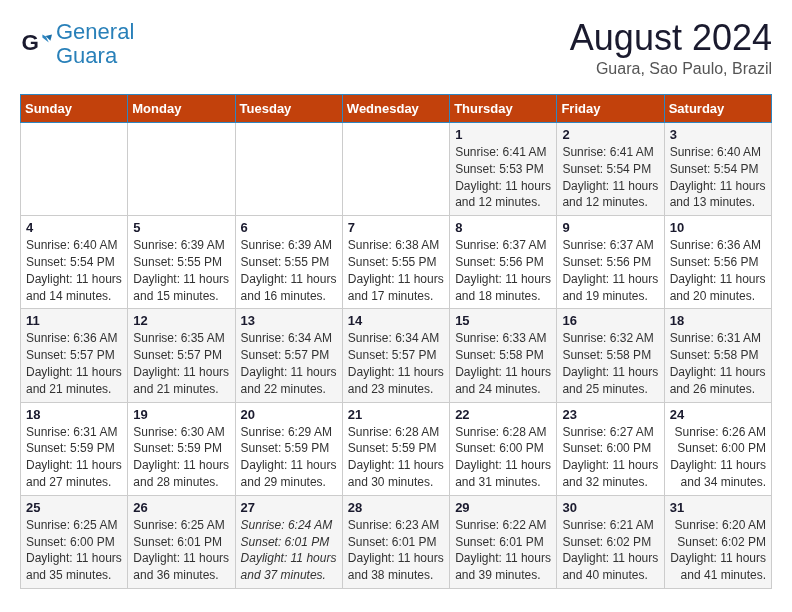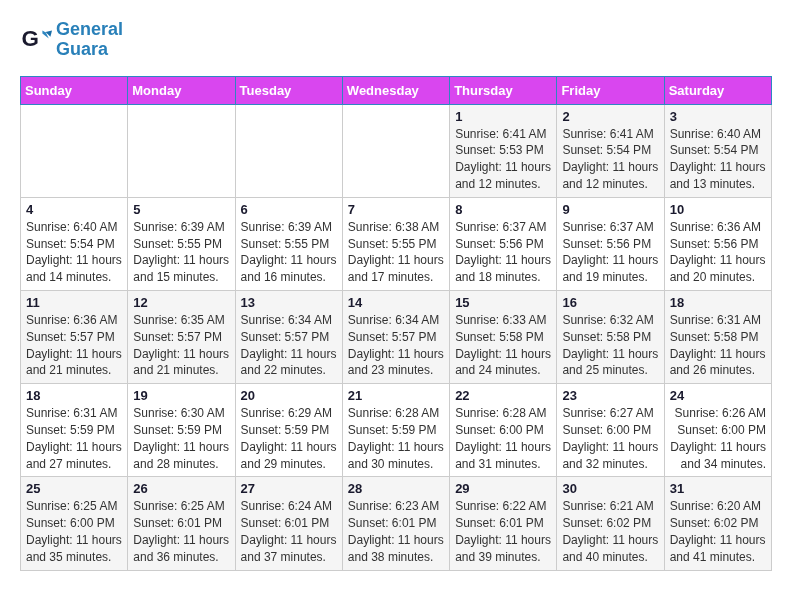--- a/index.html
+++ b/index.html
@@ -14,22 +14,22 @@
       display: flex;
       align-items: flex-start;
       justify-content: space-between;
       margin-bottom: 16px;
     }
     .logo {
       display: flex;
       align-items: center;
     }
     .logo-text {
-      font-size: 18px;
-      font-weight: bold;
+      font-size: 22px;
+      font-weight: normal;
       color: #1a1a2e;
       line-height: 1.1;
     }
     .logo-text span {
       color: #2980b9;
     }
     .logo-icon {
       width: 32px;
       height: 32px;
       margin-right: 4px;
@@ -48,21 +48,21 @@
       font-size: 16px;
       color: #555;
       margin-top: 4px;
     }
     table {
       width: 100%;
       border-collapse: collapse;
       table-layout: fixed;
     }
     thead tr th {
-      background-color: #d946ef;
+      background-color: #c2410c;
       color: #fff;
       font-size: 13px;
       font-weight: bold;
       padding: 6px 4px;
       text-align: left;
       border: 1px solid #2e86c1;
     }
     tbody tr td {
       border: 1px solid #ccc;
       vertical-align: top;
@@ -101,20 +101,24 @@
       <polygon points="28,8 38,14 32,10 36,18 28,12" fill="#2e86c1"></polygon>
       <polygon points="32,10 40,8 38,16" fill="#1a6ea8"></polygon>
     </svg>
     <div>
       <div class="logo-text">
         <span>General</span><br>
         <span style="color:#2980b9">Guara</span>
       </div>
     </div>
   </div>
+  <div class="title-block">
+    <div class="month-title">August 2024</div>
+    <div class="location">Guara, Sao Paulo, Brazil</div>
+  </div>
 </div>
 
 <table>
   <thead>
     <tr>
     <th>Sunday</th>
         <th>Monday</th>
         <th>Tuesday</th>
         <th>Wednesday</th>
         <th>Thursday</th>
@@ -287,21 +291,21 @@
 Daylight: 11 hours and 35 minutes.</div>
         </td>
         <td>
           <span class="day-number">26</span>
           <div class="day-info" style="white-space: pre-line;">Sunrise: 6:25 AM
 Sunset: 6:01 PM
 Daylight: 11 hours and 36 minutes.</div>
         </td>
         <td>
           <span class="day-number">27</span>
-          <div class="day-info" style="white-space: pre-line;">Sunrise: 6:24 AM
+          <div class="day-info" style="white-space: pre-line; font-style: italic;">Sunrise: 6:24 AM
 Sunset: 6:01 PM
 Daylight: 11 hours and 37 minutes.</div>
         </td>
         <td>
           <span class="day-number">28</span>
           <div class="day-info" style="white-space: pre-line;">Sunrise: 6:23 AM
 Sunset: 6:01 PM
 Daylight: 11 hours and 38 minutes.</div>
         </td>
         <td>
@@ -311,19 +315,19 @@
 Daylight: 11 hours and 39 minutes.</div>
         </td>
         <td>
           <span class="day-number">30</span>
           <div class="day-info" style="white-space: pre-line;">Sunrise: 6:21 AM
 Sunset: 6:02 PM
 Daylight: 11 hours and 40 minutes.</div>
         </td>
         <td>
           <span class="day-number">31</span>
-          <div class="day-info" style="white-space: pre-line;">Sunrise: 6:20 AM
+          <div class="day-info" style="white-space: pre-line; text-align: right;">Sunrise: 6:20 AM
 Sunset: 6:02 PM
 Daylight: 11 hours and 41 minutes.</div>
         </td>
       </tr>
     </tbody>
 </table>
 
 </body></html>

